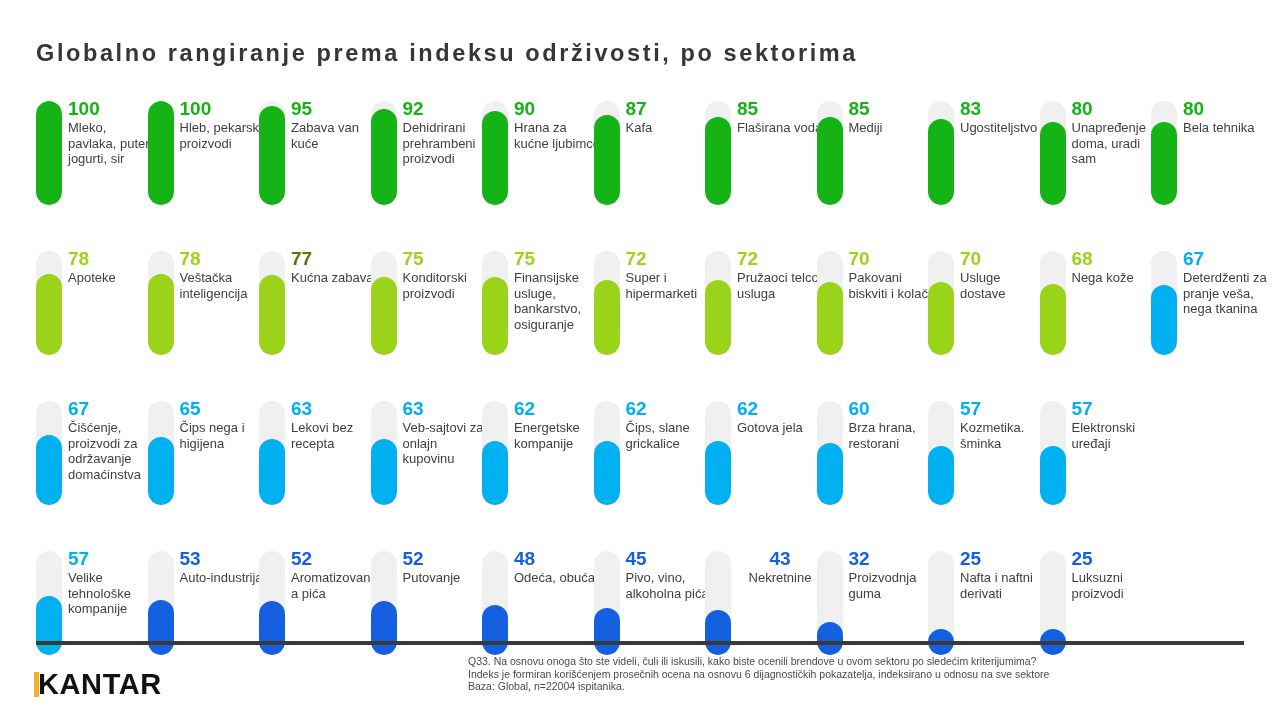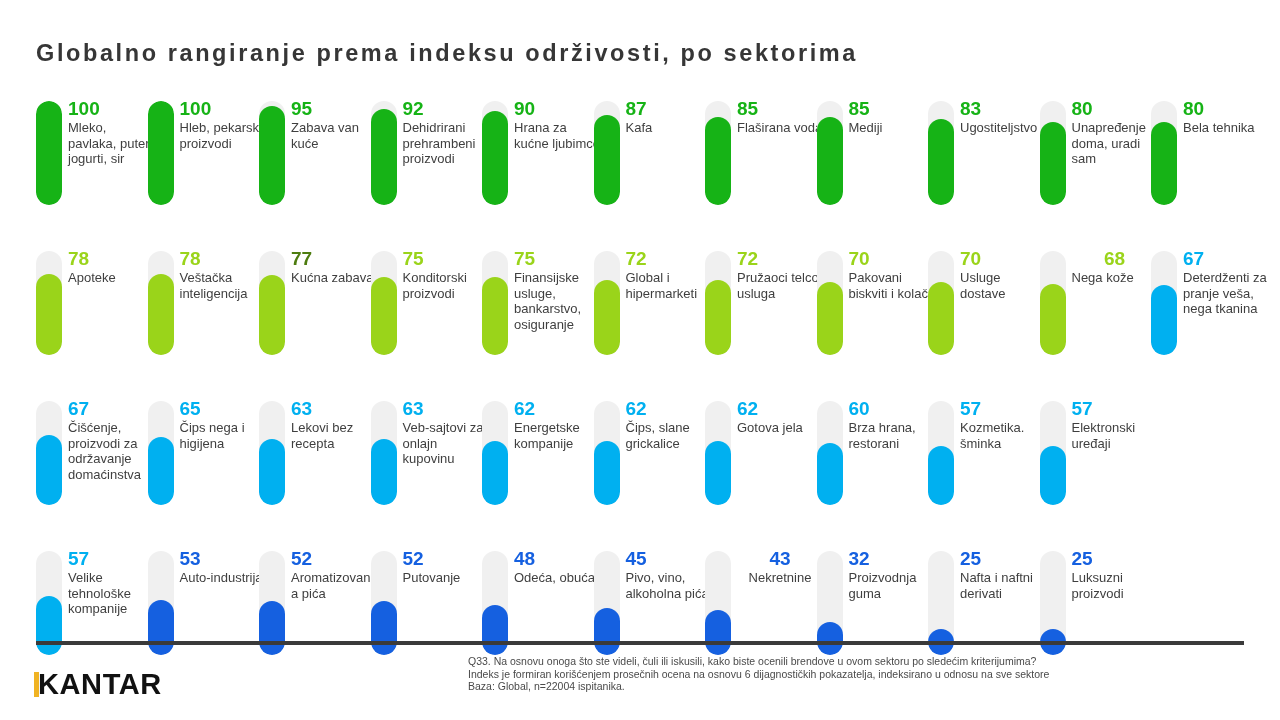--- a/index.html
+++ b/index.html
@@ -276,21 +276,21 @@
           <div class="cell-value" style="color: rgb(154, 212, 26);">75</div>
           <div class="cell-label">Finansijske usluge, bankarstvo, osiguranje</div>
         </div>
       </div>
       <div class="cell" style="left: 557.5px;">
         <div class="bar-track">
           <div class="bar-fill" style="height: 74.88px; background: rgb(154, 212, 26);"></div>
         </div>
         <div class="cell-text">
           <div class="cell-value" style="color: rgb(154, 212, 26);">72</div>
-          <div class="cell-label">Global i hipermarketi</div>
+          <div class="cell-label">Super i hipermarketi</div>
         </div>
       </div>
       <div class="cell" style="left: 669px;">
         <div class="bar-track">
           <div class="bar-fill" style="height: 74.88px; background: rgb(154, 212, 26);"></div>
         </div>
         <div class="cell-text">
           <div class="cell-value" style="color: rgb(154, 212, 26);">72</div>
           <div class="cell-label">Pružaoci telco usluga</div>
         </div>
@@ -311,21 +311,21 @@
         <div class="cell-text">
           <div class="cell-value" style="color: rgb(154, 212, 26);">70</div>
           <div class="cell-label">Usluge dostave</div>
         </div>
       </div>
       <div class="cell" style="left: 1003.5px;">
         <div class="bar-track">
           <div class="bar-fill" style="height: 70.72px; background: rgb(154, 212, 26);"></div>
         </div>
         <div class="cell-text">
-          <div class="cell-value" style="color: rgb(154, 212, 26); text-align: center;">68</div>
+          <div class="cell-value" style="color: rgb(154, 212, 26);">68</div>
           <div class="cell-label">Nega kože</div>
         </div>
       </div>
       <div class="cell" style="left: 1115px;">
         <div class="bar-track">
           <div class="bar-fill" style="height: 69.68px; background: rgb(0, 176, 240);"></div>
         </div>
         <div class="cell-text">
           <div class="cell-value" style="color: rgb(0, 176, 240);">67</div>
           <div class="cell-label">Deterdženti za pranje veša, nega tkanina</div>

